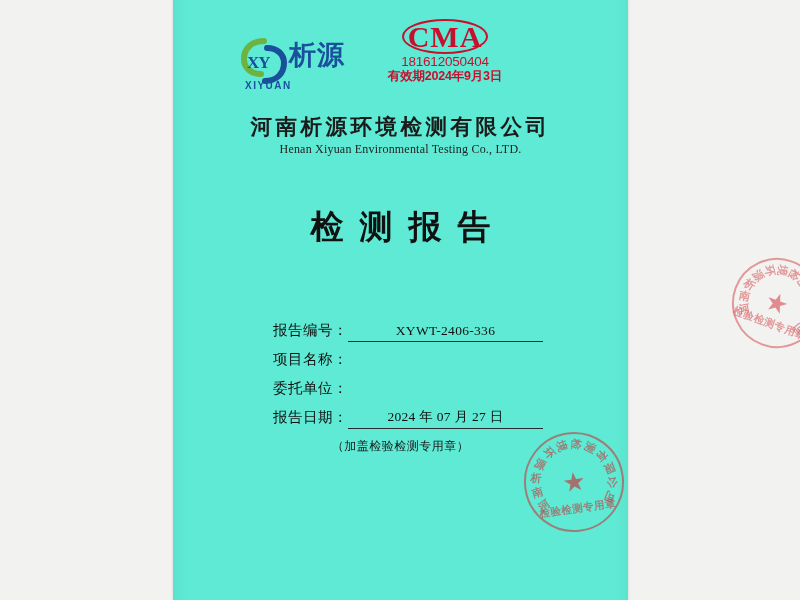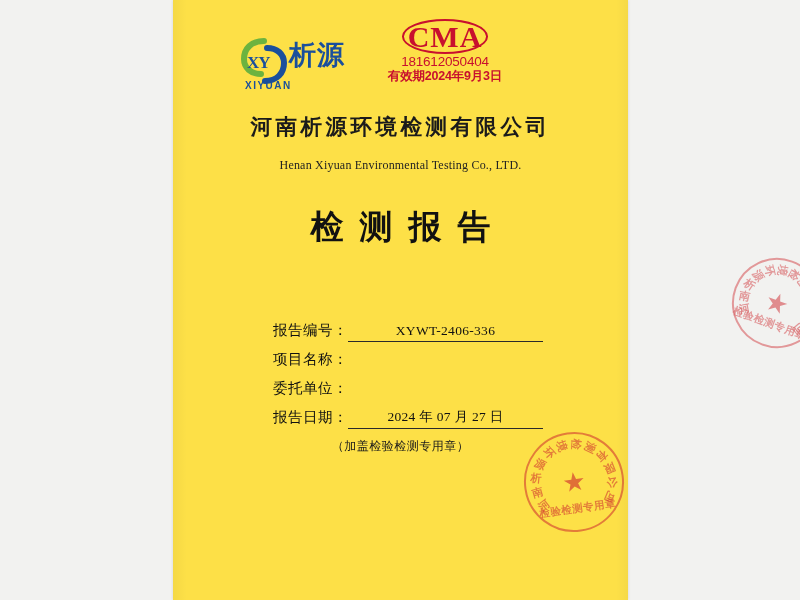--- a/index.html
+++ b/index.html
@@ -17,21 +17,21 @@
     background: #f2f2f0;
     overflow: hidden;
   }
   
   .sheet {
     position: absolute;
     left: 173px;
     top: 0px;
     width: 455px;
     height: 600px;
-    background: #fde047;
+    background: #5eead4;
     box-shadow: 0 0 3px rgba(0,0,0,0.12);
   }
   .sheet-inner {
     position: absolute;
     inset: 0;
     background:
       linear-gradient(to right, rgba(0,0,0,0.035), rgba(0,0,0,0) 14px),
       linear-gradient(to left, rgba(0,0,0,0.03), rgba(0,0,0,0) 12px);
   }
 
@@ -136,21 +136,21 @@
     text-align: center;
     font-family: "Liberation Serif", serif;
     font-weight: bold;
     font-size: 21.5px;
     letter-spacing: 3.5px;
     color: #1b1b1b;
   }
   .company-en {
     position: absolute;
     left: 0;
-    top: 158px;
+    top: 142px;
     width: 455px;
     text-align: center;
     font-family: "Liberation Serif", serif;
     font-size: 12px;
     letter-spacing: 0.2px;
     color: #222;
   }
 
   
   .report-title {

